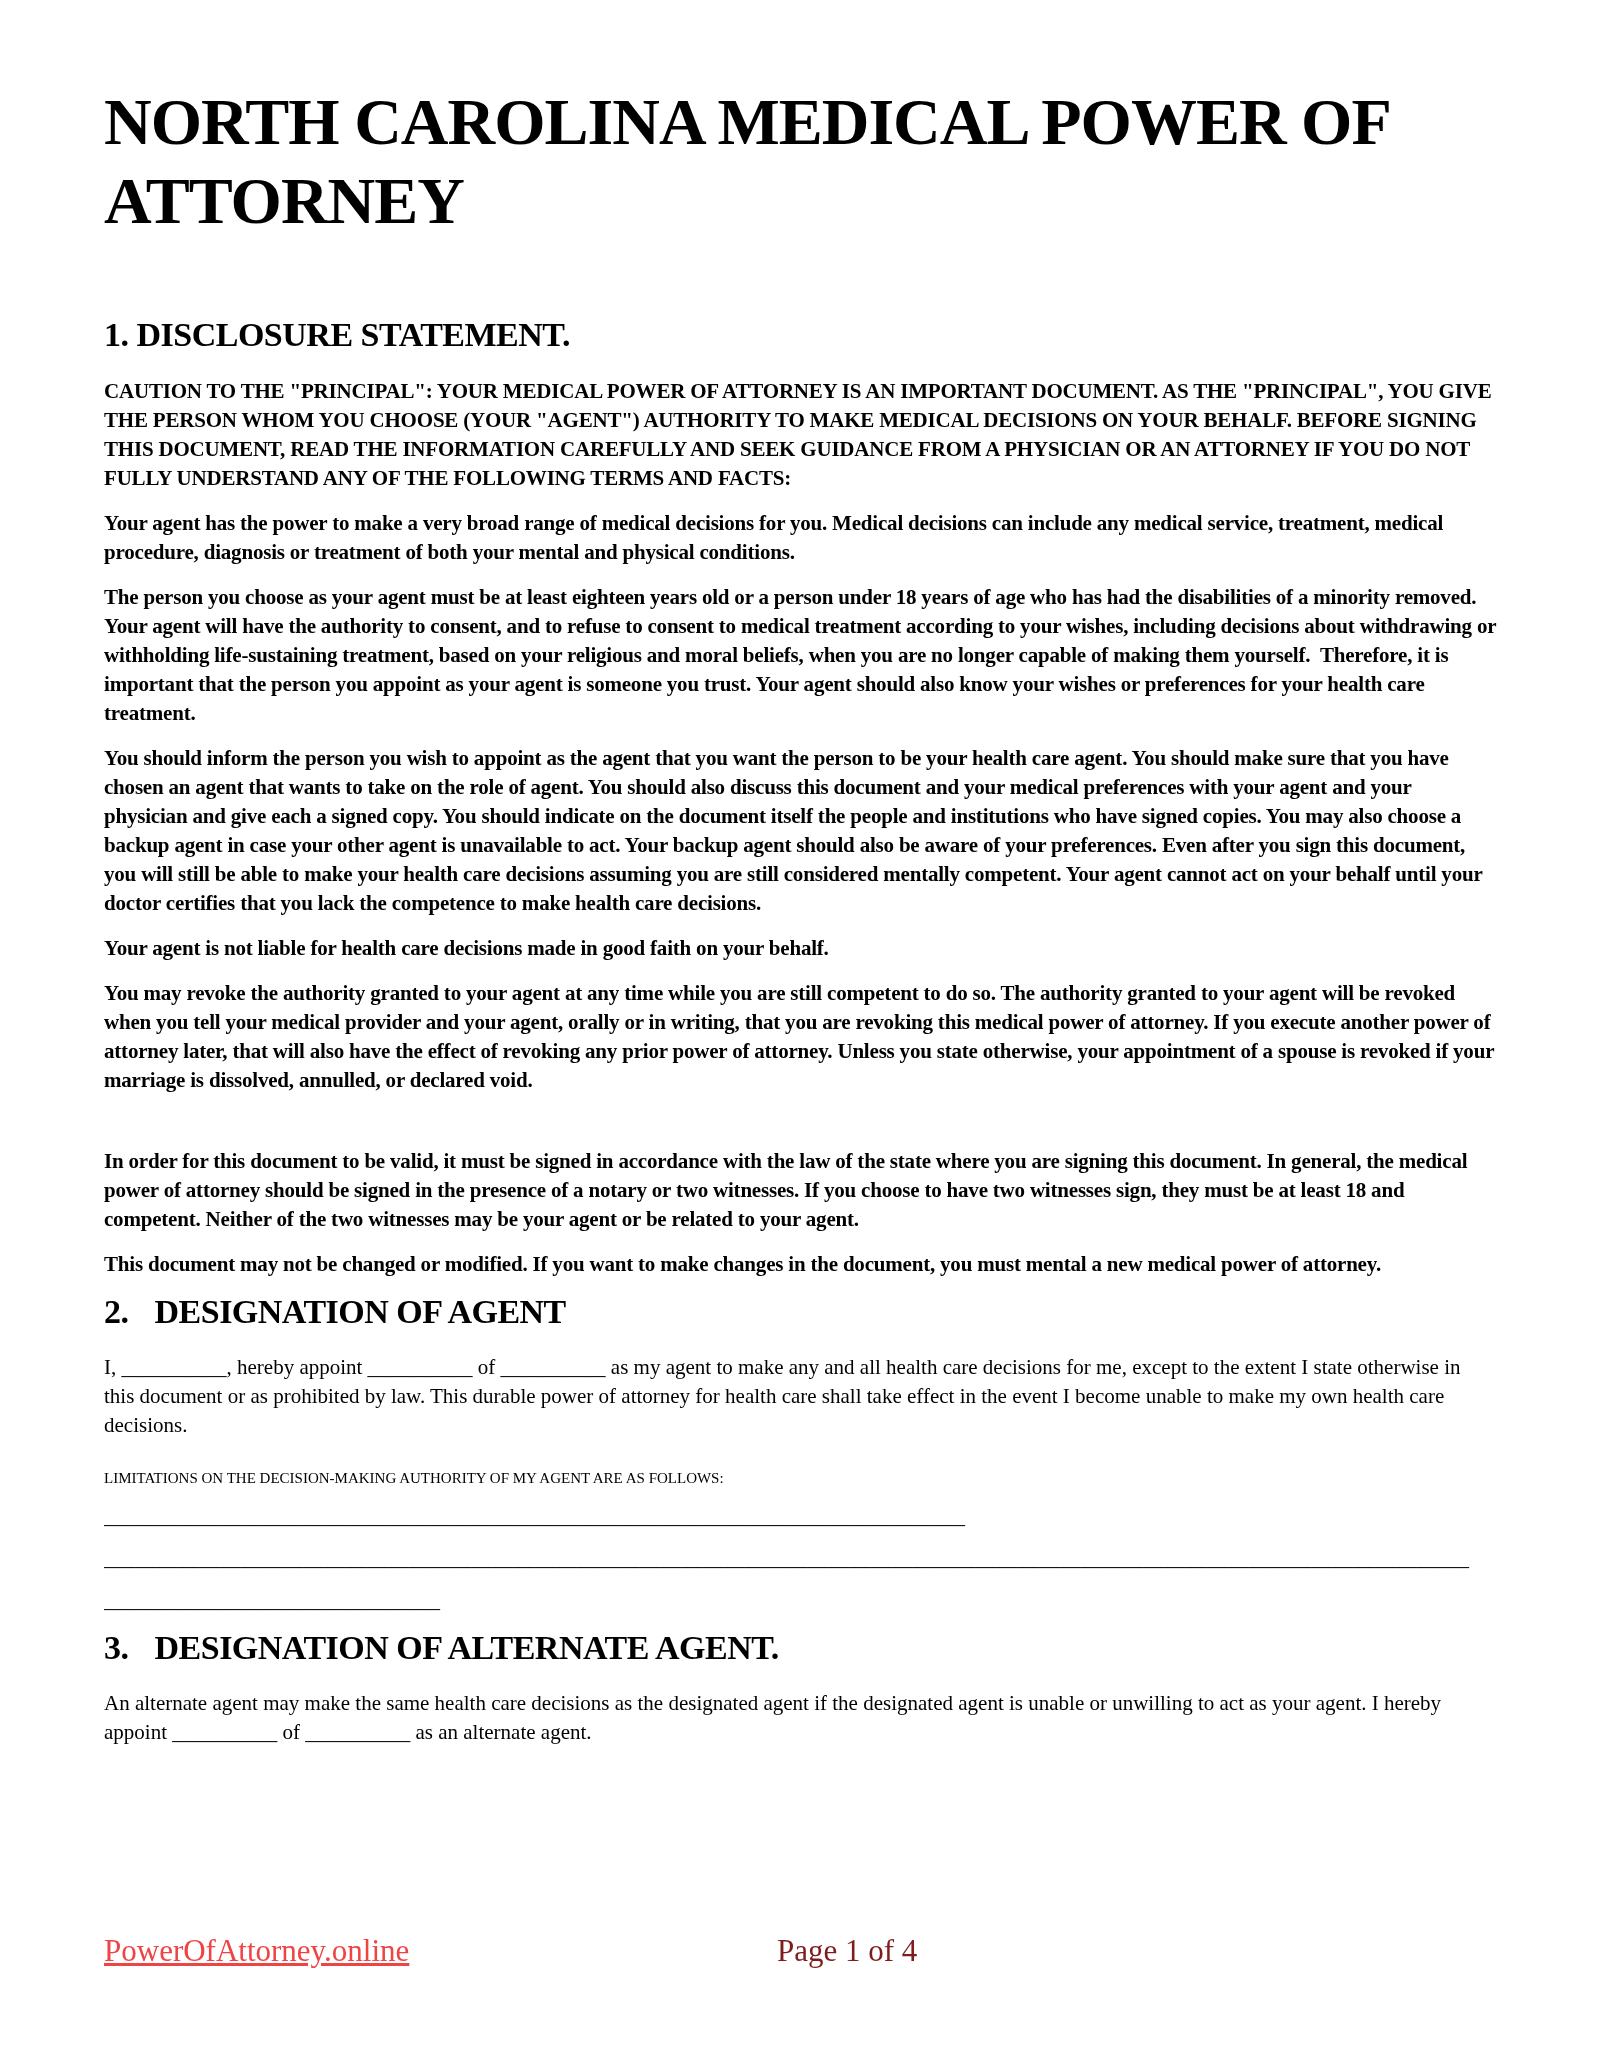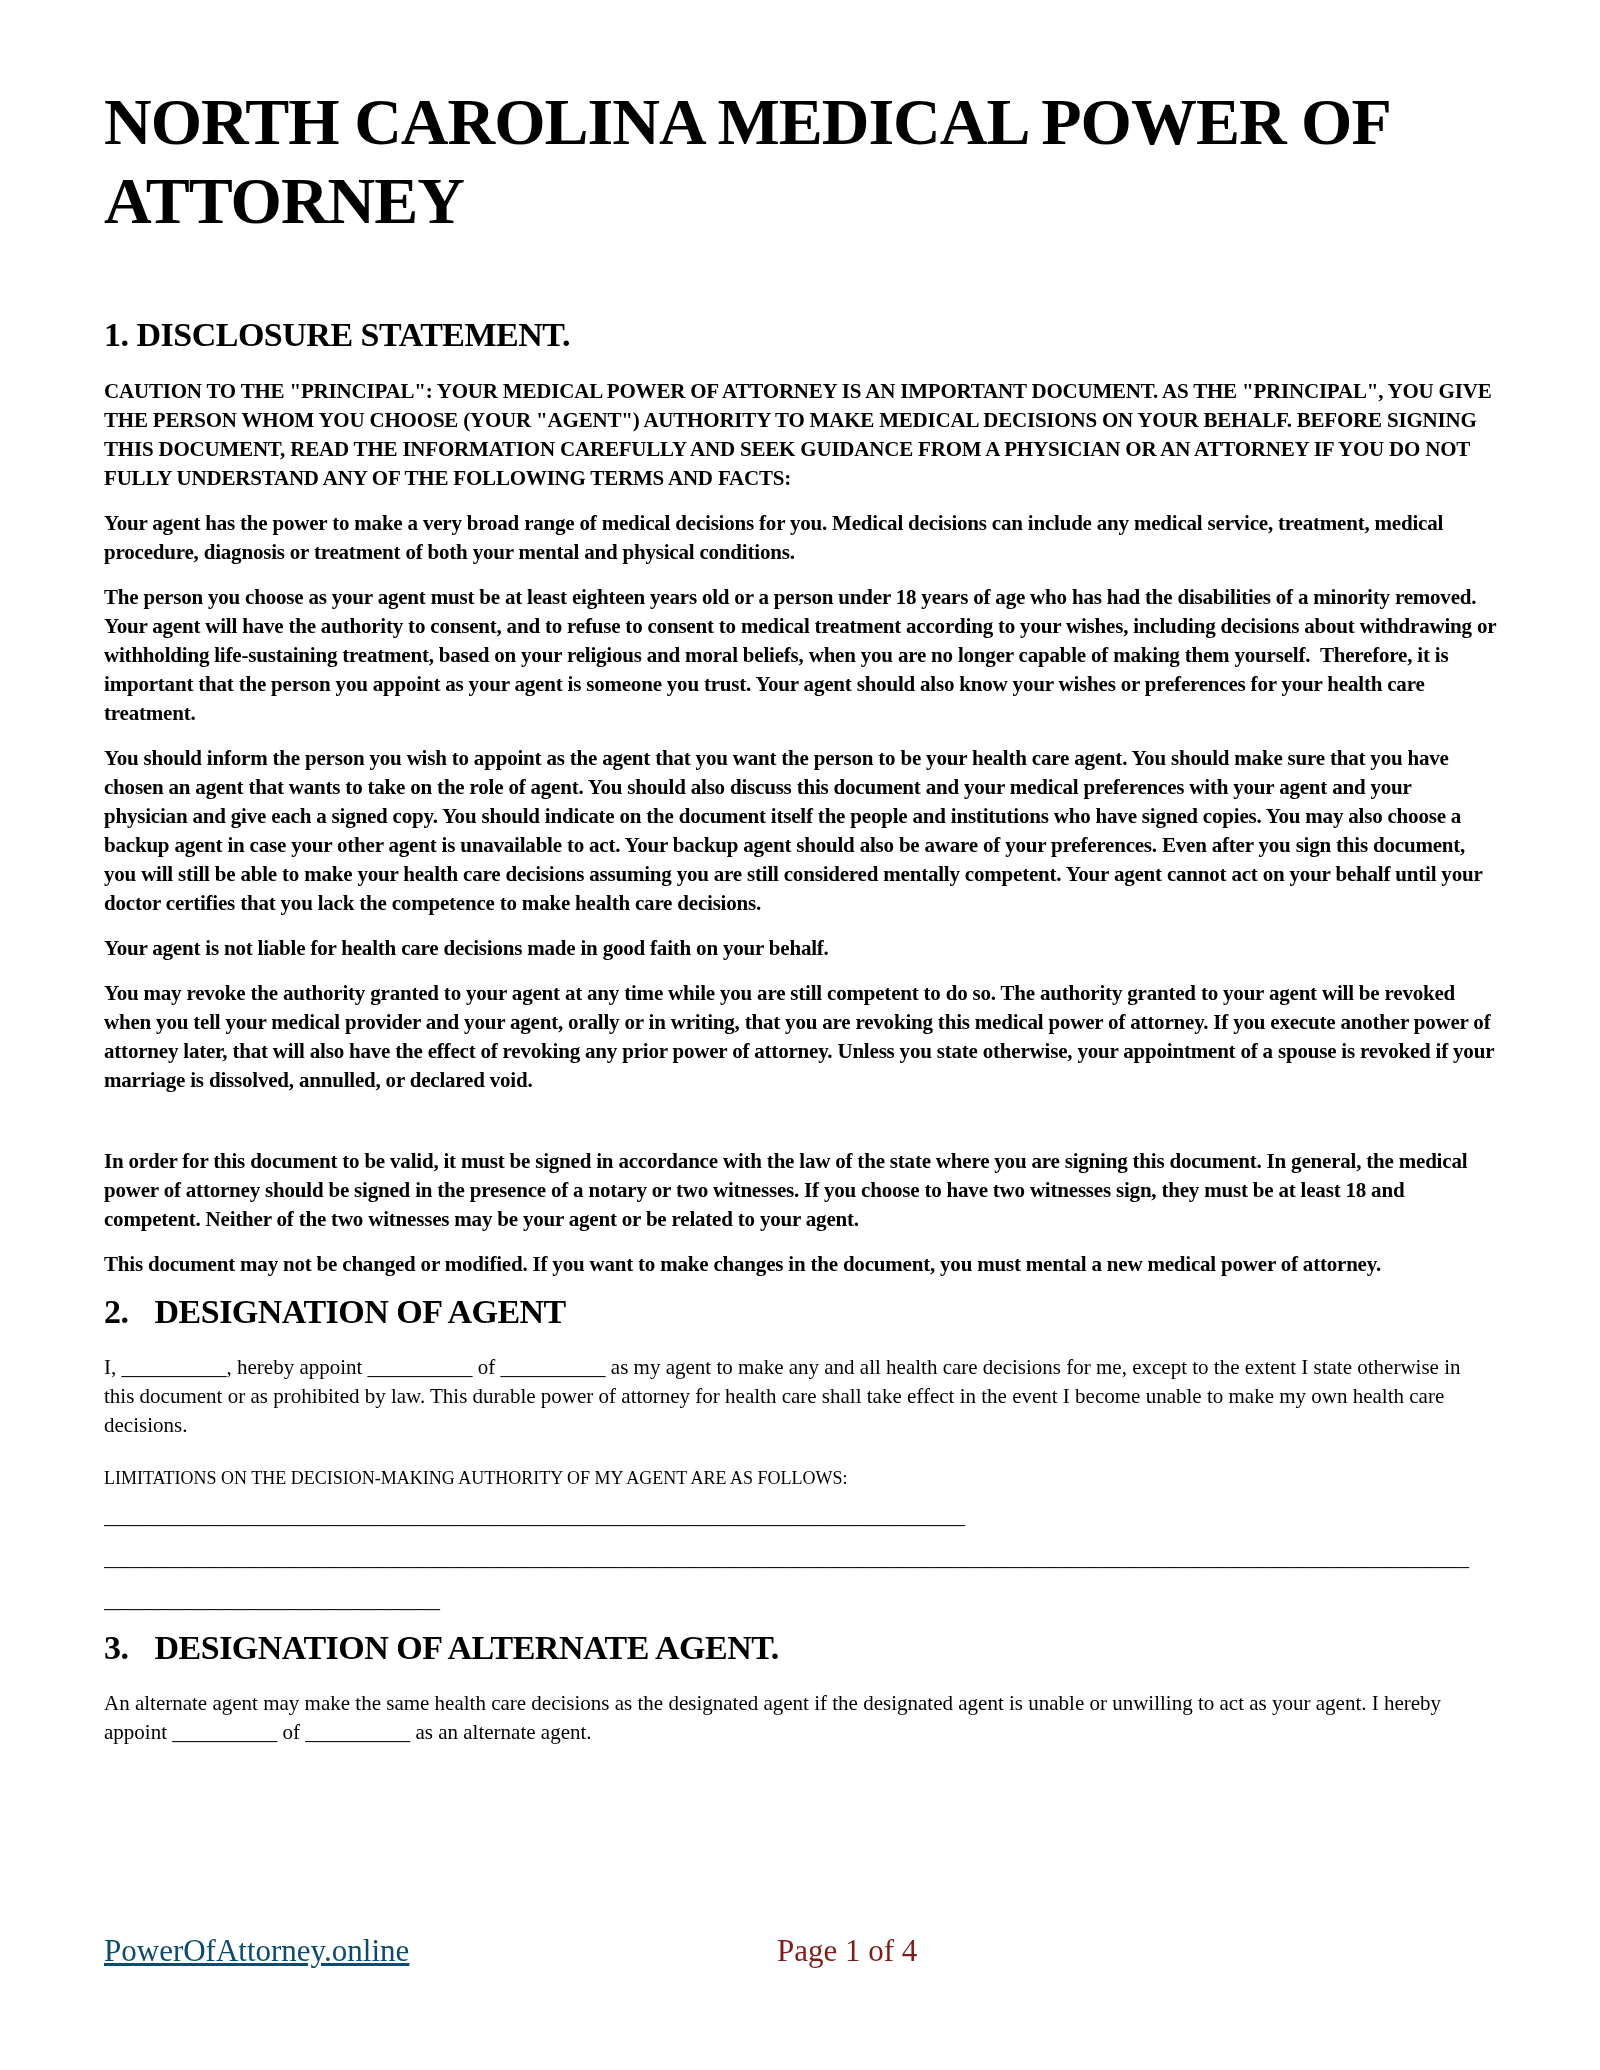--- a/index.html
+++ b/index.html
@@ -46,21 +46,21 @@
     font-size: 21px;
     line-height: 29px;
     margin: 26px 0 0 0;
     white-space: pre-wrap;
   }
   .para.bold { font-weight: bold; letter-spacing: -0.2px; margin-top: 16px; }
   .para.first { margin-top: 21px; }
   .para.spaced { margin-top: 52px; }
   .para.tight { margin-top: 20px; }
   .limitations {
-    font-size: 18px;
+    font-size: 15px;
     line-height: 29px;
     margin: 24px 0 0 0;
   }
   .blank-line {
     font-size: 21px;
     line-height: 29px;
     margin: 9px 0 0 0;
     white-space: nowrap;
     overflow: hidden;
   }
@@ -72,21 +72,21 @@
     width: 1600px;
     height: 40px;
     font-size: 31px;
     line-height: 37px;
     color: #6f6f6f;
   }
   .footer-site {
     position: absolute;
     left: 104px;
     top: 0;
-    color: #0c4a6e;
+    color: #ef4444;
     text-decoration: underline;
     cursor: pointer;
   }
   .footer-page {
     position: absolute;
     left: 733px;
     top: 0;
     color: #7f1d1d;
     margin-left: 44px;
   }

